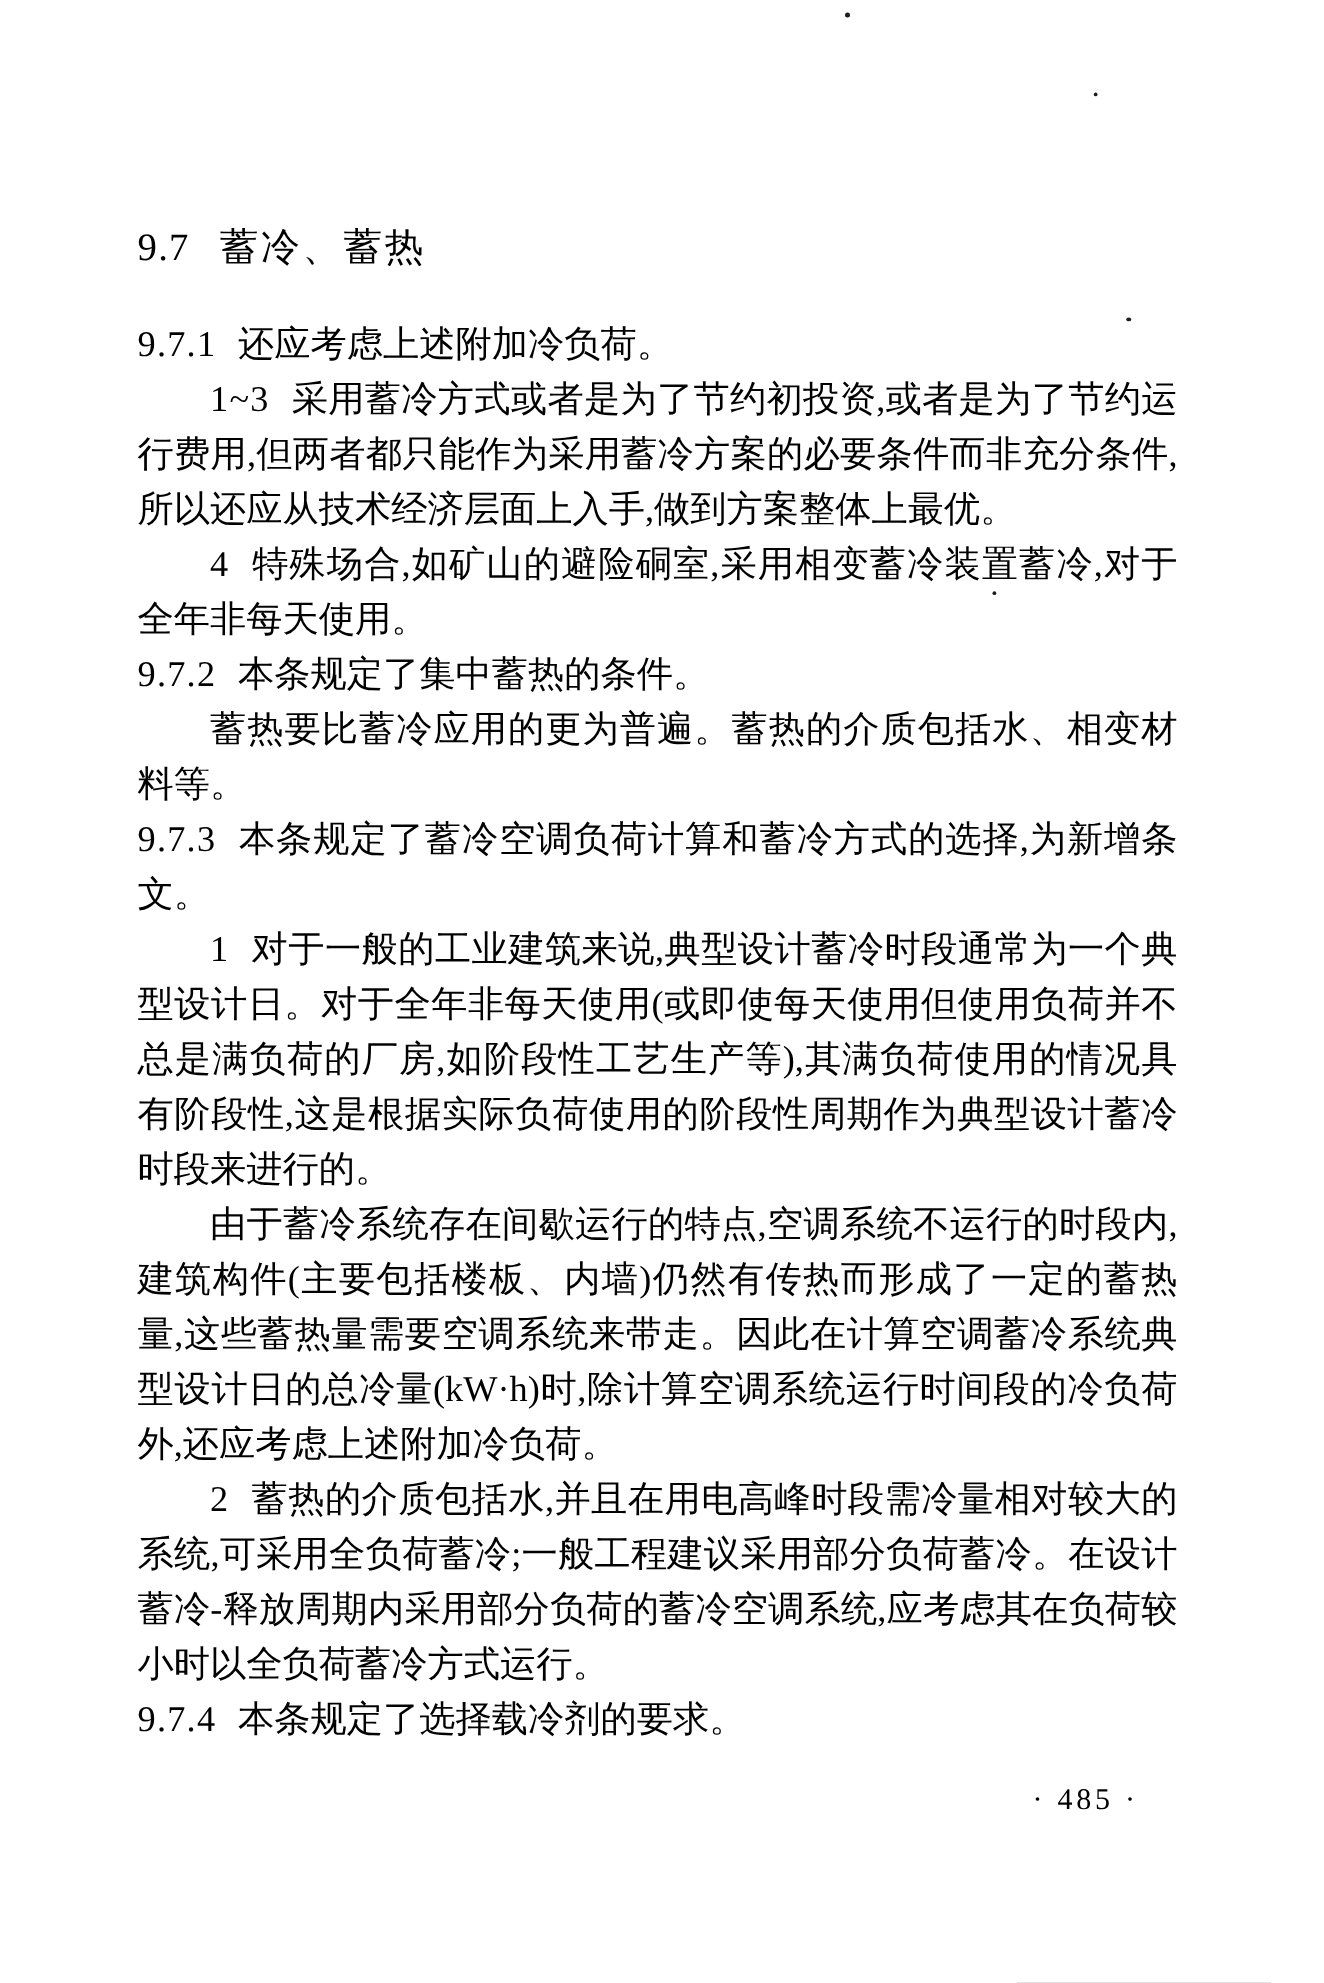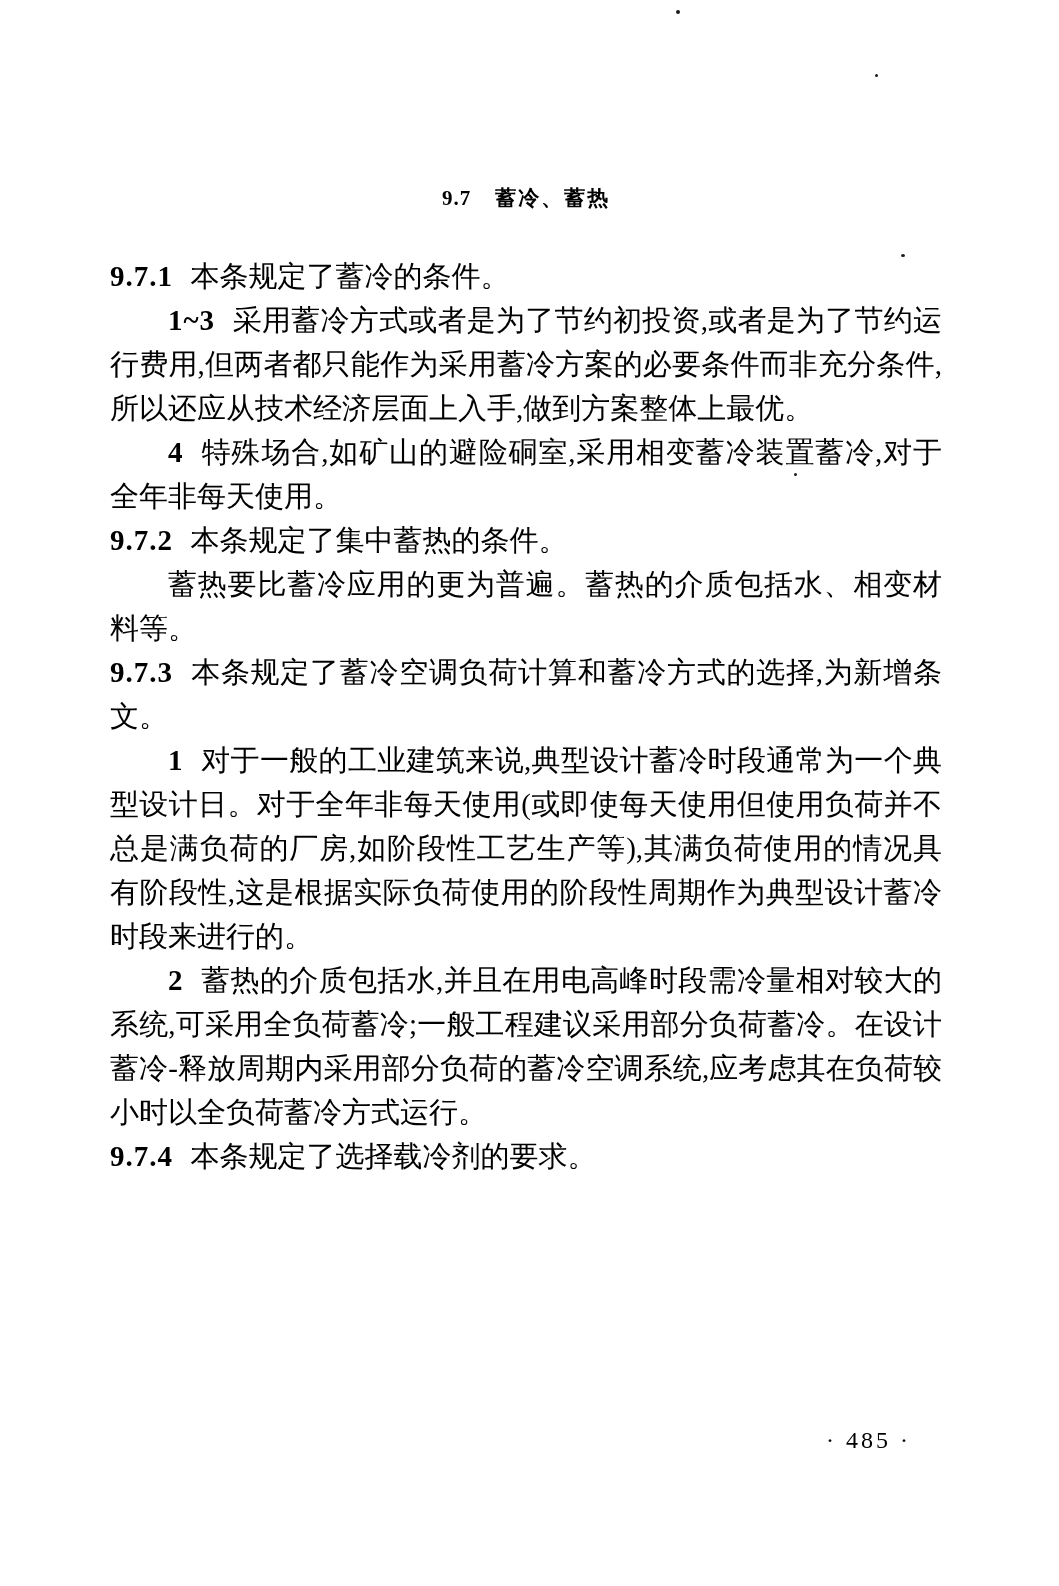--- a/index.html
+++ b/index.html
@@ -13,38 +13,37 @@
     font-family: "Liberation Serif", "DejaVu Serif", serif;
     overflow: hidden;
   }
   .content {
     position: absolute;
     left: 110px;
     top: 181px;
     width: 832px;
   }
   .title {
-    font-size: 21px;
-    font-weight: bold;
-    text-align: center;
+    font-size: 31px;
+    font-weight: normal;
     line-height: 34px;
     margin: 0 0 39px 0;
     letter-spacing: 2px;
   }
   .title-num { margin-right: 24px; letter-spacing: 1px; }
   .para {
     margin: 0;
     font-size: 29px;
     line-height: 44px;
     text-align: justify;
     letter-spacing: 0px;
   }
   .para.indent { text-indent: 58px; }
   .label {
-    font-weight: bold;
+    font-weight: normal;
     margin-right: 0.6em;
     letter-spacing: 1px;
   }
   .label:empty { display: none; margin: 0; }
   .pagenum {
     position: absolute;
     top: 1427px;
     left: 826px;
     font-size: 24px;
     letter-spacing: 3px;
@@ -68,35 +67,36 @@
 
   <div class="speck s1"></div>
   <div class="speck s2"></div>
   <div class="speck s3"></div>
   <div class="speck s4"></div>
 
   <div class="content">
 
     <h1 class="title"><span class="title-num">9.7</span><span class="title-text">蓄冷、蓄热</span></h1>
 
-    <p class="para flush"><b class="label">9.7.1</b><span>本条规定了蓄冷的条件。</span></p>
+    <p class="para flush"><b class="label">9.7.1</b><span>还应考虑上述附加冷负荷。</span></p>
 
     <p class="para indent"><b class="label">1~3</b><span>采用蓄冷方式或者是为了节约初投资,或者是为了节约运行费用,但两者都只能作为采用蓄冷方案的必要条件而非充分条件,所以还应从技术经济层面上入手,做到方案整体上最优。</span></p>
 
     <p class="para indent"><b class="label">4</b><span>特殊场合,如矿山的避险硐室,采用相变蓄冷装置蓄冷,对于全年非每天使用。</span></p>
 
 
     <p class="para flush"><b class="label">9.7.2</b><span>本条规定了集中蓄热的条件。</span></p>
 
     <p class="para indent"><span>蓄热要比蓄冷应用的更为普遍。蓄热的介质包括水、相变材料等。</span></p>
 
     <p class="para flush"><b class="label">9.7.3</b><span>本条规定了蓄冷空调负荷计算和蓄冷方式的选择,为新增条文。</span></p>
 
     <p class="para indent"><b class="label">1</b><span>对于一般的工业建筑来说,典型设计蓄冷时段通常为一个典型设计日。对于全年非每天使用(或即使每天使用但使用负荷并不总是满负荷的厂房,如阶段性工艺生产等),其满负荷使用的情况具有阶段性,这是根据实际负荷使用的阶段性周期作为典型设计蓄冷时段来进行的。</span></p>
 
+    <p class="para indent"><span>由于蓄冷系统存在间歇运行的特点,空调系统不运行的时段内,建筑构件(主要包括楼板、内墙)仍然有传热而形成了一定的蓄热量,这些蓄热量需要空调系统来带走。因此在计算空调蓄冷系统典型设计日的总冷量(kW·h)时,除计算空调系统运行时间段的冷负荷外,还应考虑上述附加冷负荷。</span></p>
 
     <p class="para indent"><b class="label">2</b><span>蓄热的介质包括水,并且在用电高峰时段需冷量相对较大的系统,可采用全负荷蓄冷;一般工程建议采用部分负荷蓄冷。在设计蓄冷-释放周期内采用部分负荷的蓄冷空调系统,应考虑其在负荷较小时以全负荷蓄冷方式运行。</span></p>
 
     <p class="para flush"><b class="label">9.7.4</b><span>本条规定了选择载冷剂的要求。</span></p>
 
   </div>
 
   <div class="pagenum">· 485 ·</div>
 
 </div>

